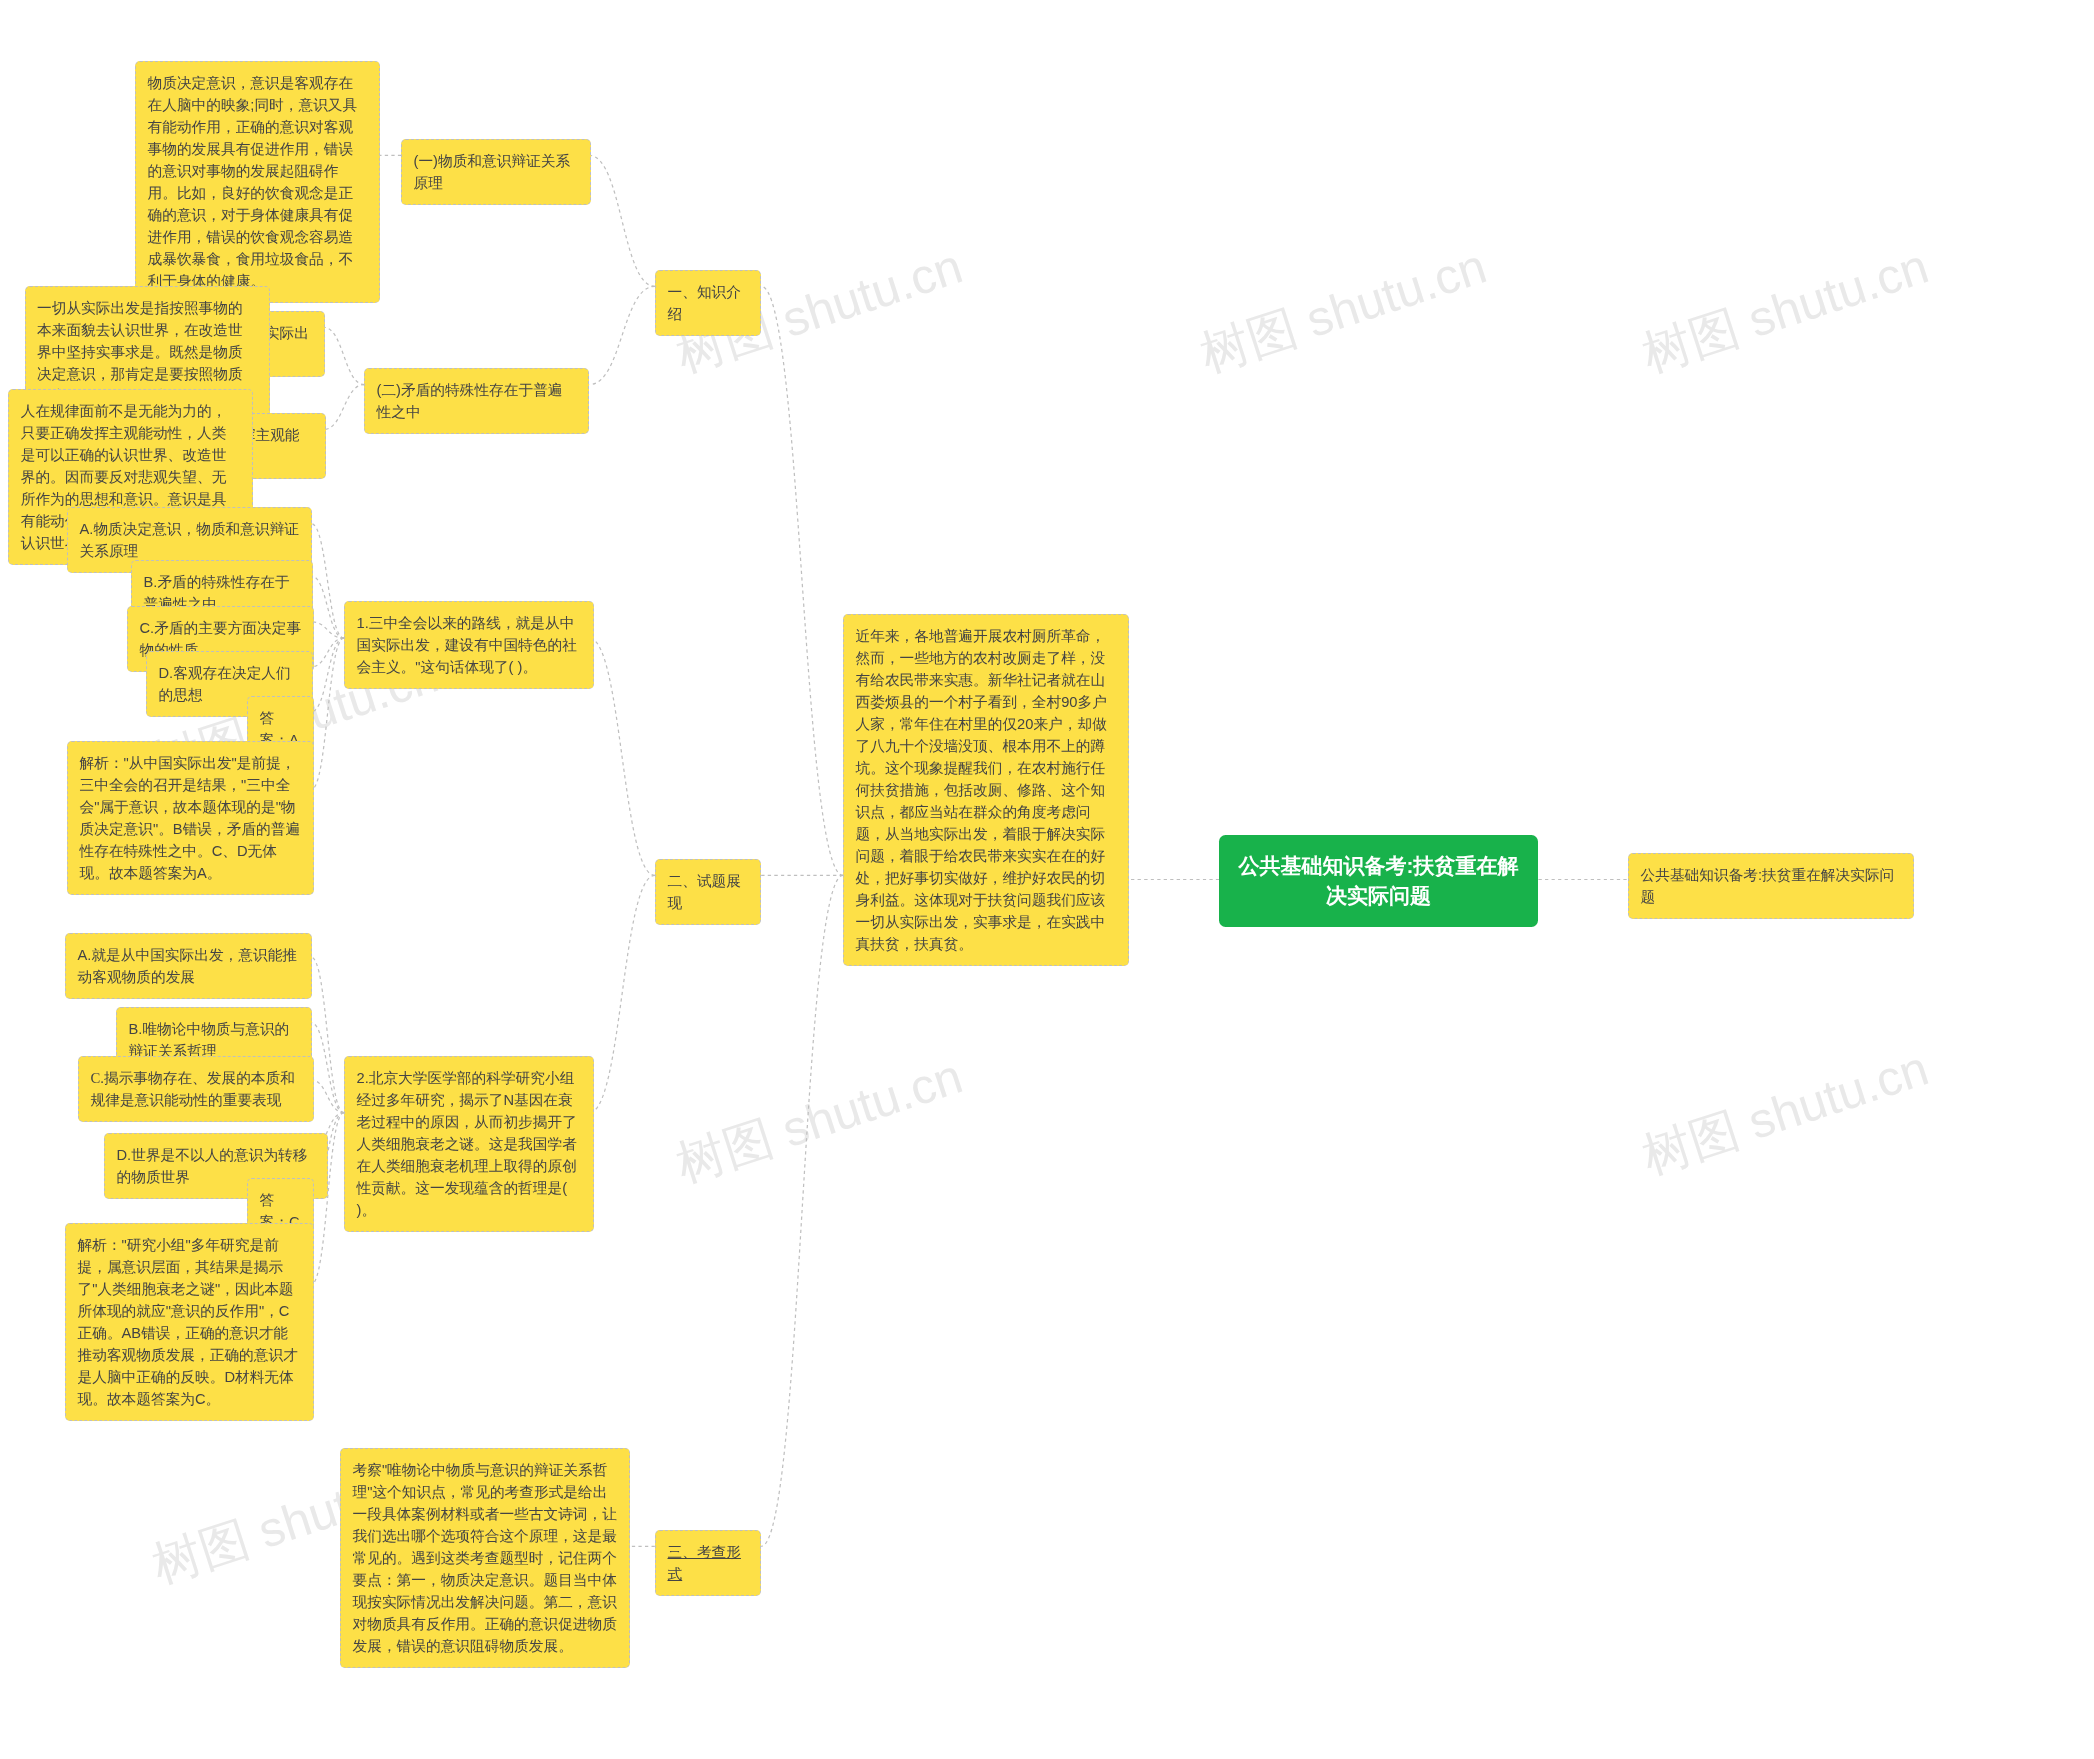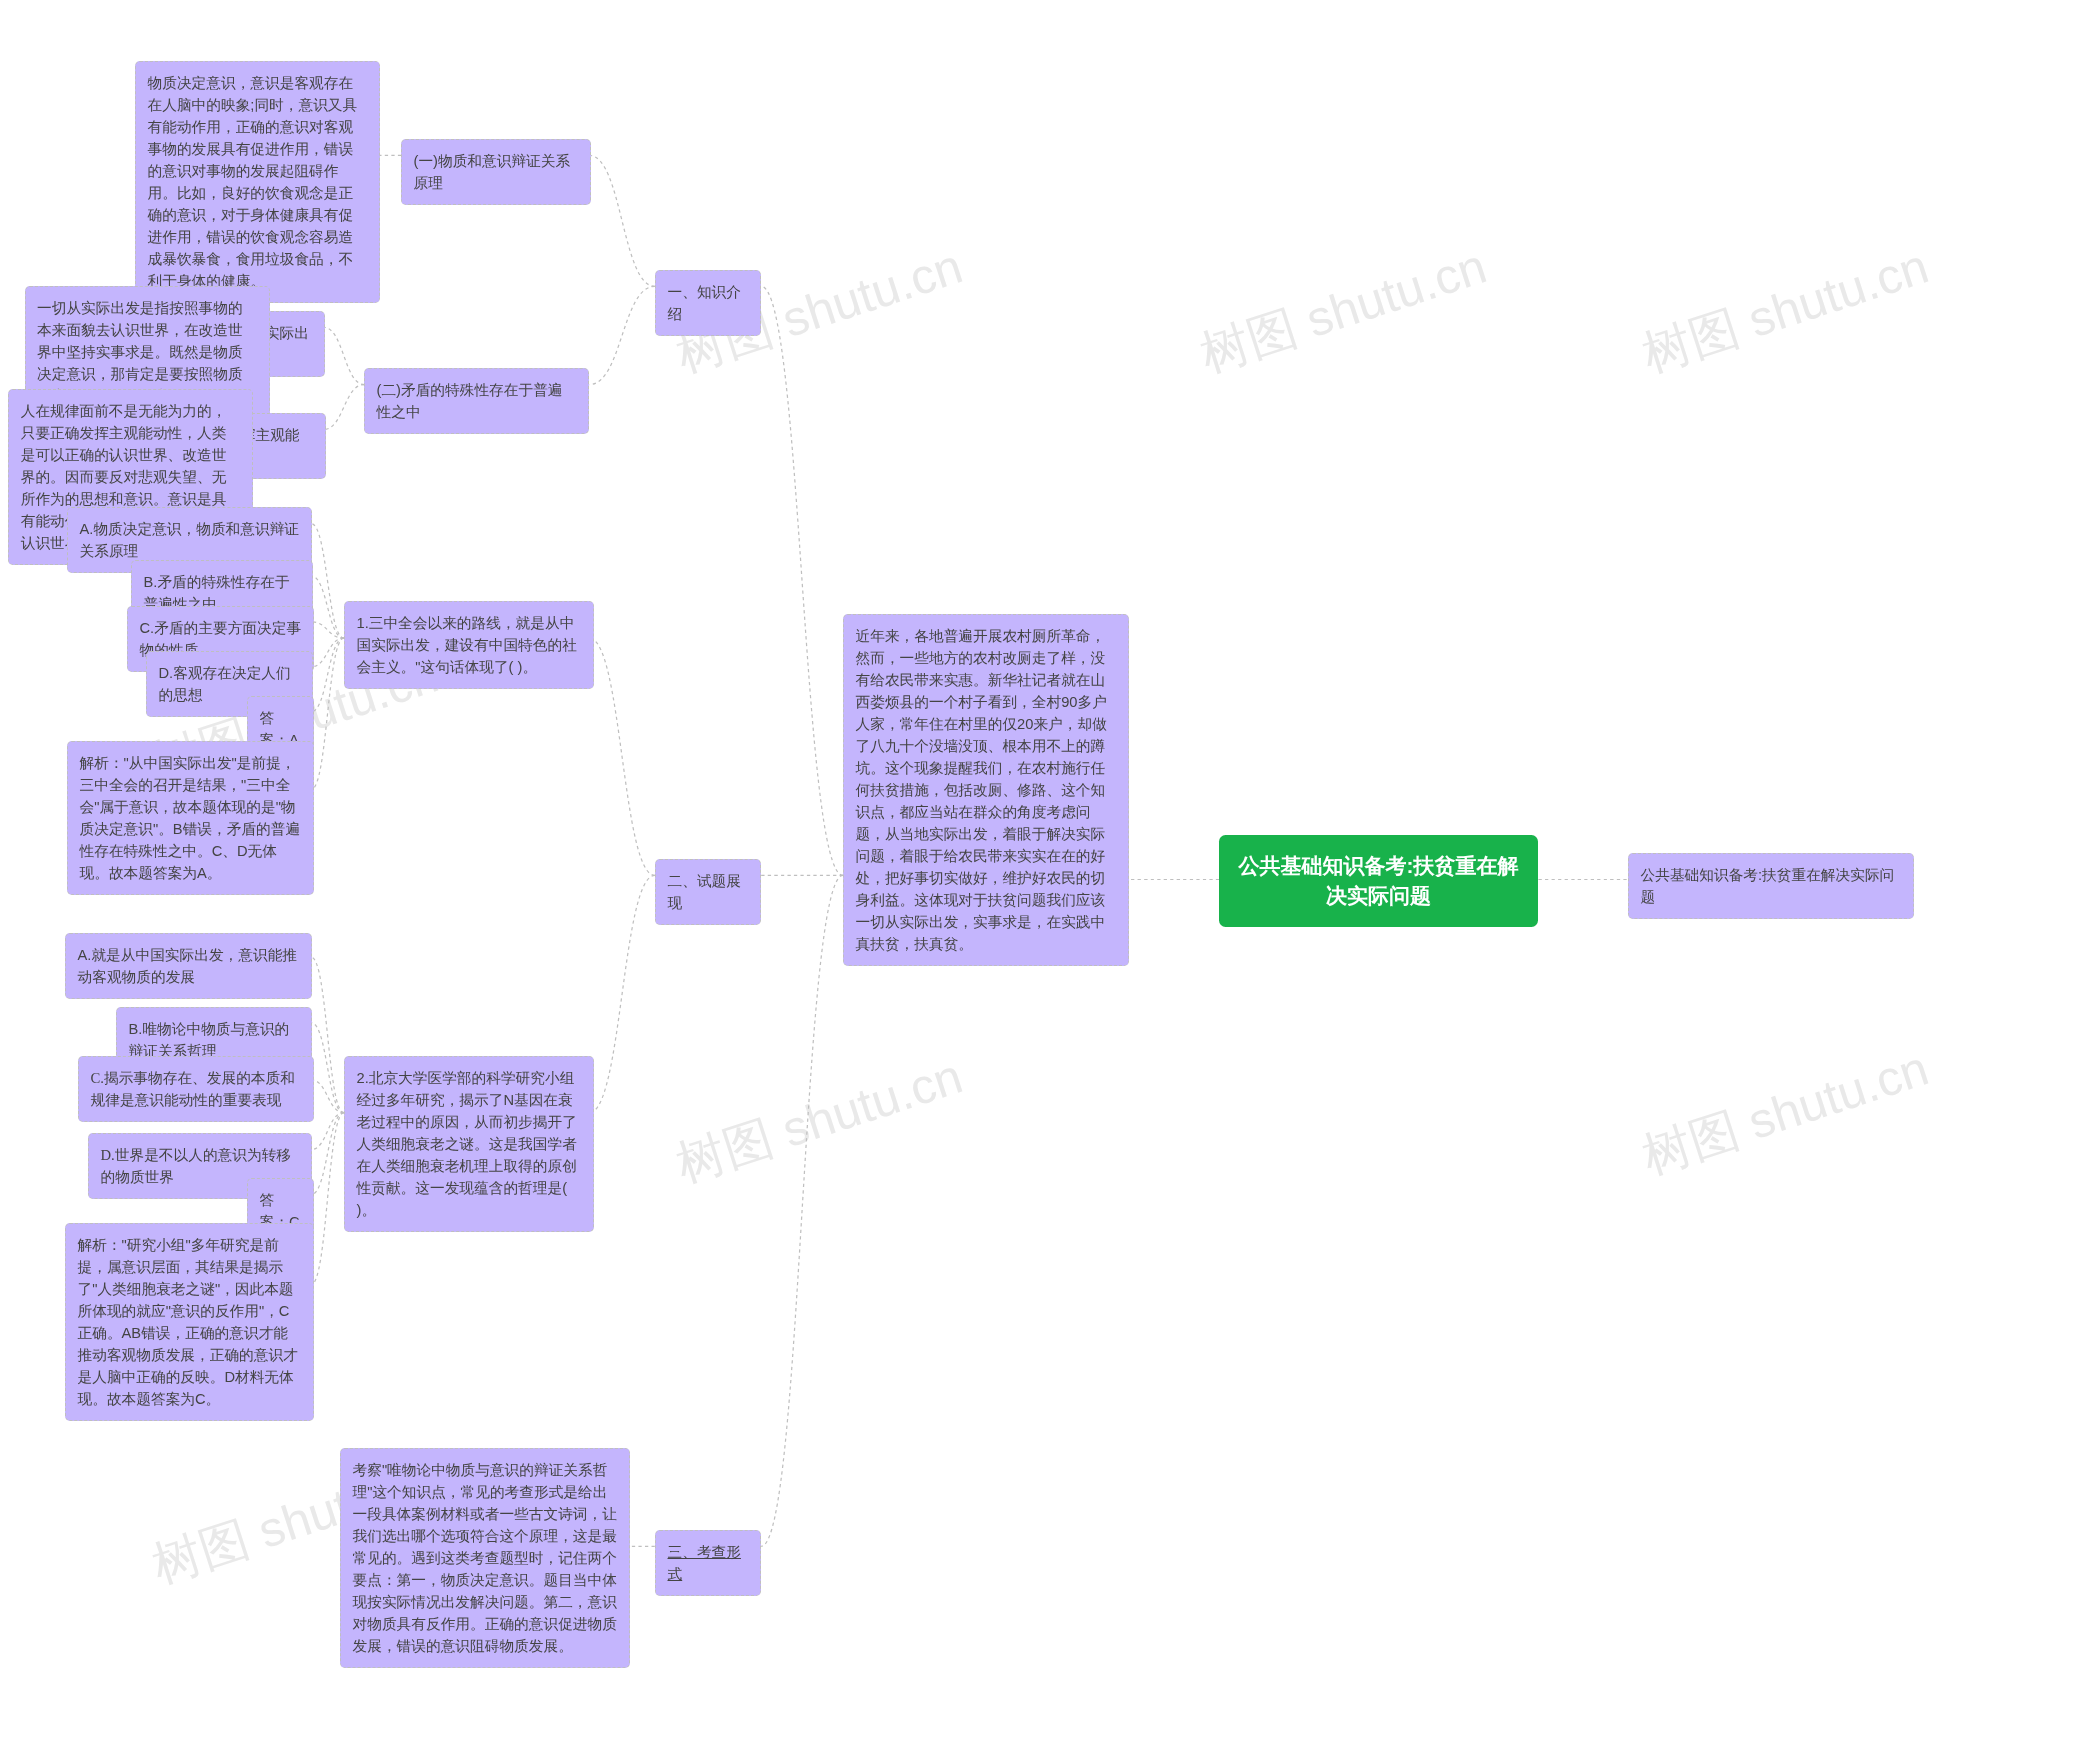--- a/index.html
+++ b/index.html
@@ -17,21 +17,21 @@
     position: absolute;
     left: 0; top: 0;
     width: 2095px;
     height: 1759px;
     pointer-events: none;
   }
   .node {
     position: absolute;
     border: 0.8px dashed #bfbfbf;
     border-radius: 4.9px;
-    background: #c4b5fd;
+    background: #fde047;
     padding: 9.8px 11.5px;
     font-size: 14.7px;
     line-height: 1.5;
     box-sizing: border-box;
   }
   .root-node {
     position: absolute;
     border-radius: 6.5px;
     background: #18b24b;
     color: #ffffff;
@@ -165,21 +165,21 @@
 <div class="node" style="left:247px; top:696px; width:67px;"><span>答案：A</span></div>
 <div class="node" style="left:67px; top:741px; width:247px;"><span>解析："从中国实际出发"是前提，三中全会的召开是结果，"三中全会"属于意识，故本题体现的是"物质决定意识"。B错误，矛盾的普遍性存在特殊性之中。C、D无体现。故本题答案为A。</span></div>
 
 <div class="node" style="left:344px; top:1056px; width:250px;">
   <span>2.北京大学医学部的科学研究小组经过多年研究，揭示了N基因在衰老过程中的原因，从而初步揭开了人类细胞衰老之谜。这是我国学者在人类细胞衰老机理上取得的原创性贡献。这一发现蕴含的哲理是( )。</span>
 </div>
 
 <div class="node" style="left:65px; top:933px; width:247px;"><span>A.就是从中国实际出发，意识能推动客观物质的发展</span></div>
 <div class="node" style="left:116px; top:1007px; width:196px;"><span>B.唯物论中物质与意识的辩证关系哲理</span></div>
 <div class="node" style="left:78px; top:1056px; width:236px;font-family:Liberation Serif, serif;"><span>C.揭示事物存在、发展的本质和规律是意识能动性的重要表现</span></div>
-<div class="node" style="left:88px; top:1133px; width:224px;font-family:Liberation Serif, serif;"><span>D.世界是不以人的意识为转移的物质世界</span></div>
+<div class="node" style="left:104px; top:1133px; width:224px;"><span>D.世界是不以人的意识为转移的物质世界</span></div>
 <div class="node" style="left:247px; top:1178px; width:67px;"><span>答案：C</span></div>
 <div class="node" style="left:65px; top:1223px; width:249px;"><span>解析："研究小组"多年研究是前提，属意识层面，其结果是揭示了"人类细胞衰老之谜"，因此本题所体现的就应"意识的反作用"，C正确。AB错误，正确的意识才能推动客观物质发展，正确的意识才是人脑中正确的反映。D材料无体现。故本题答案为C。</span></div>
 
 <div class="node" style="left:655px; top:1530px; width:106px;text-decoration:underline;">
   <span>三、考查形式</span>
 </div>
 <div class="node" style="left:340px; top:1448px; width:290px;">
   <span>考察"唯物论中物质与意识的辩证关系哲理"这个知识点，常见的考查形式是给出一段具体案例材料或者一些古文诗词，让我们选出哪个选项符合这个原理，这是最常见的。遇到这类考查题型时，记住两个要点：第一，物质决定意识。题目当中体现按实际情况出发解决问题。第二，意识对物质具有反作用。正确的意识促进物质发展，错误的意识阻碍物质发展。</span>
 </div>
 

